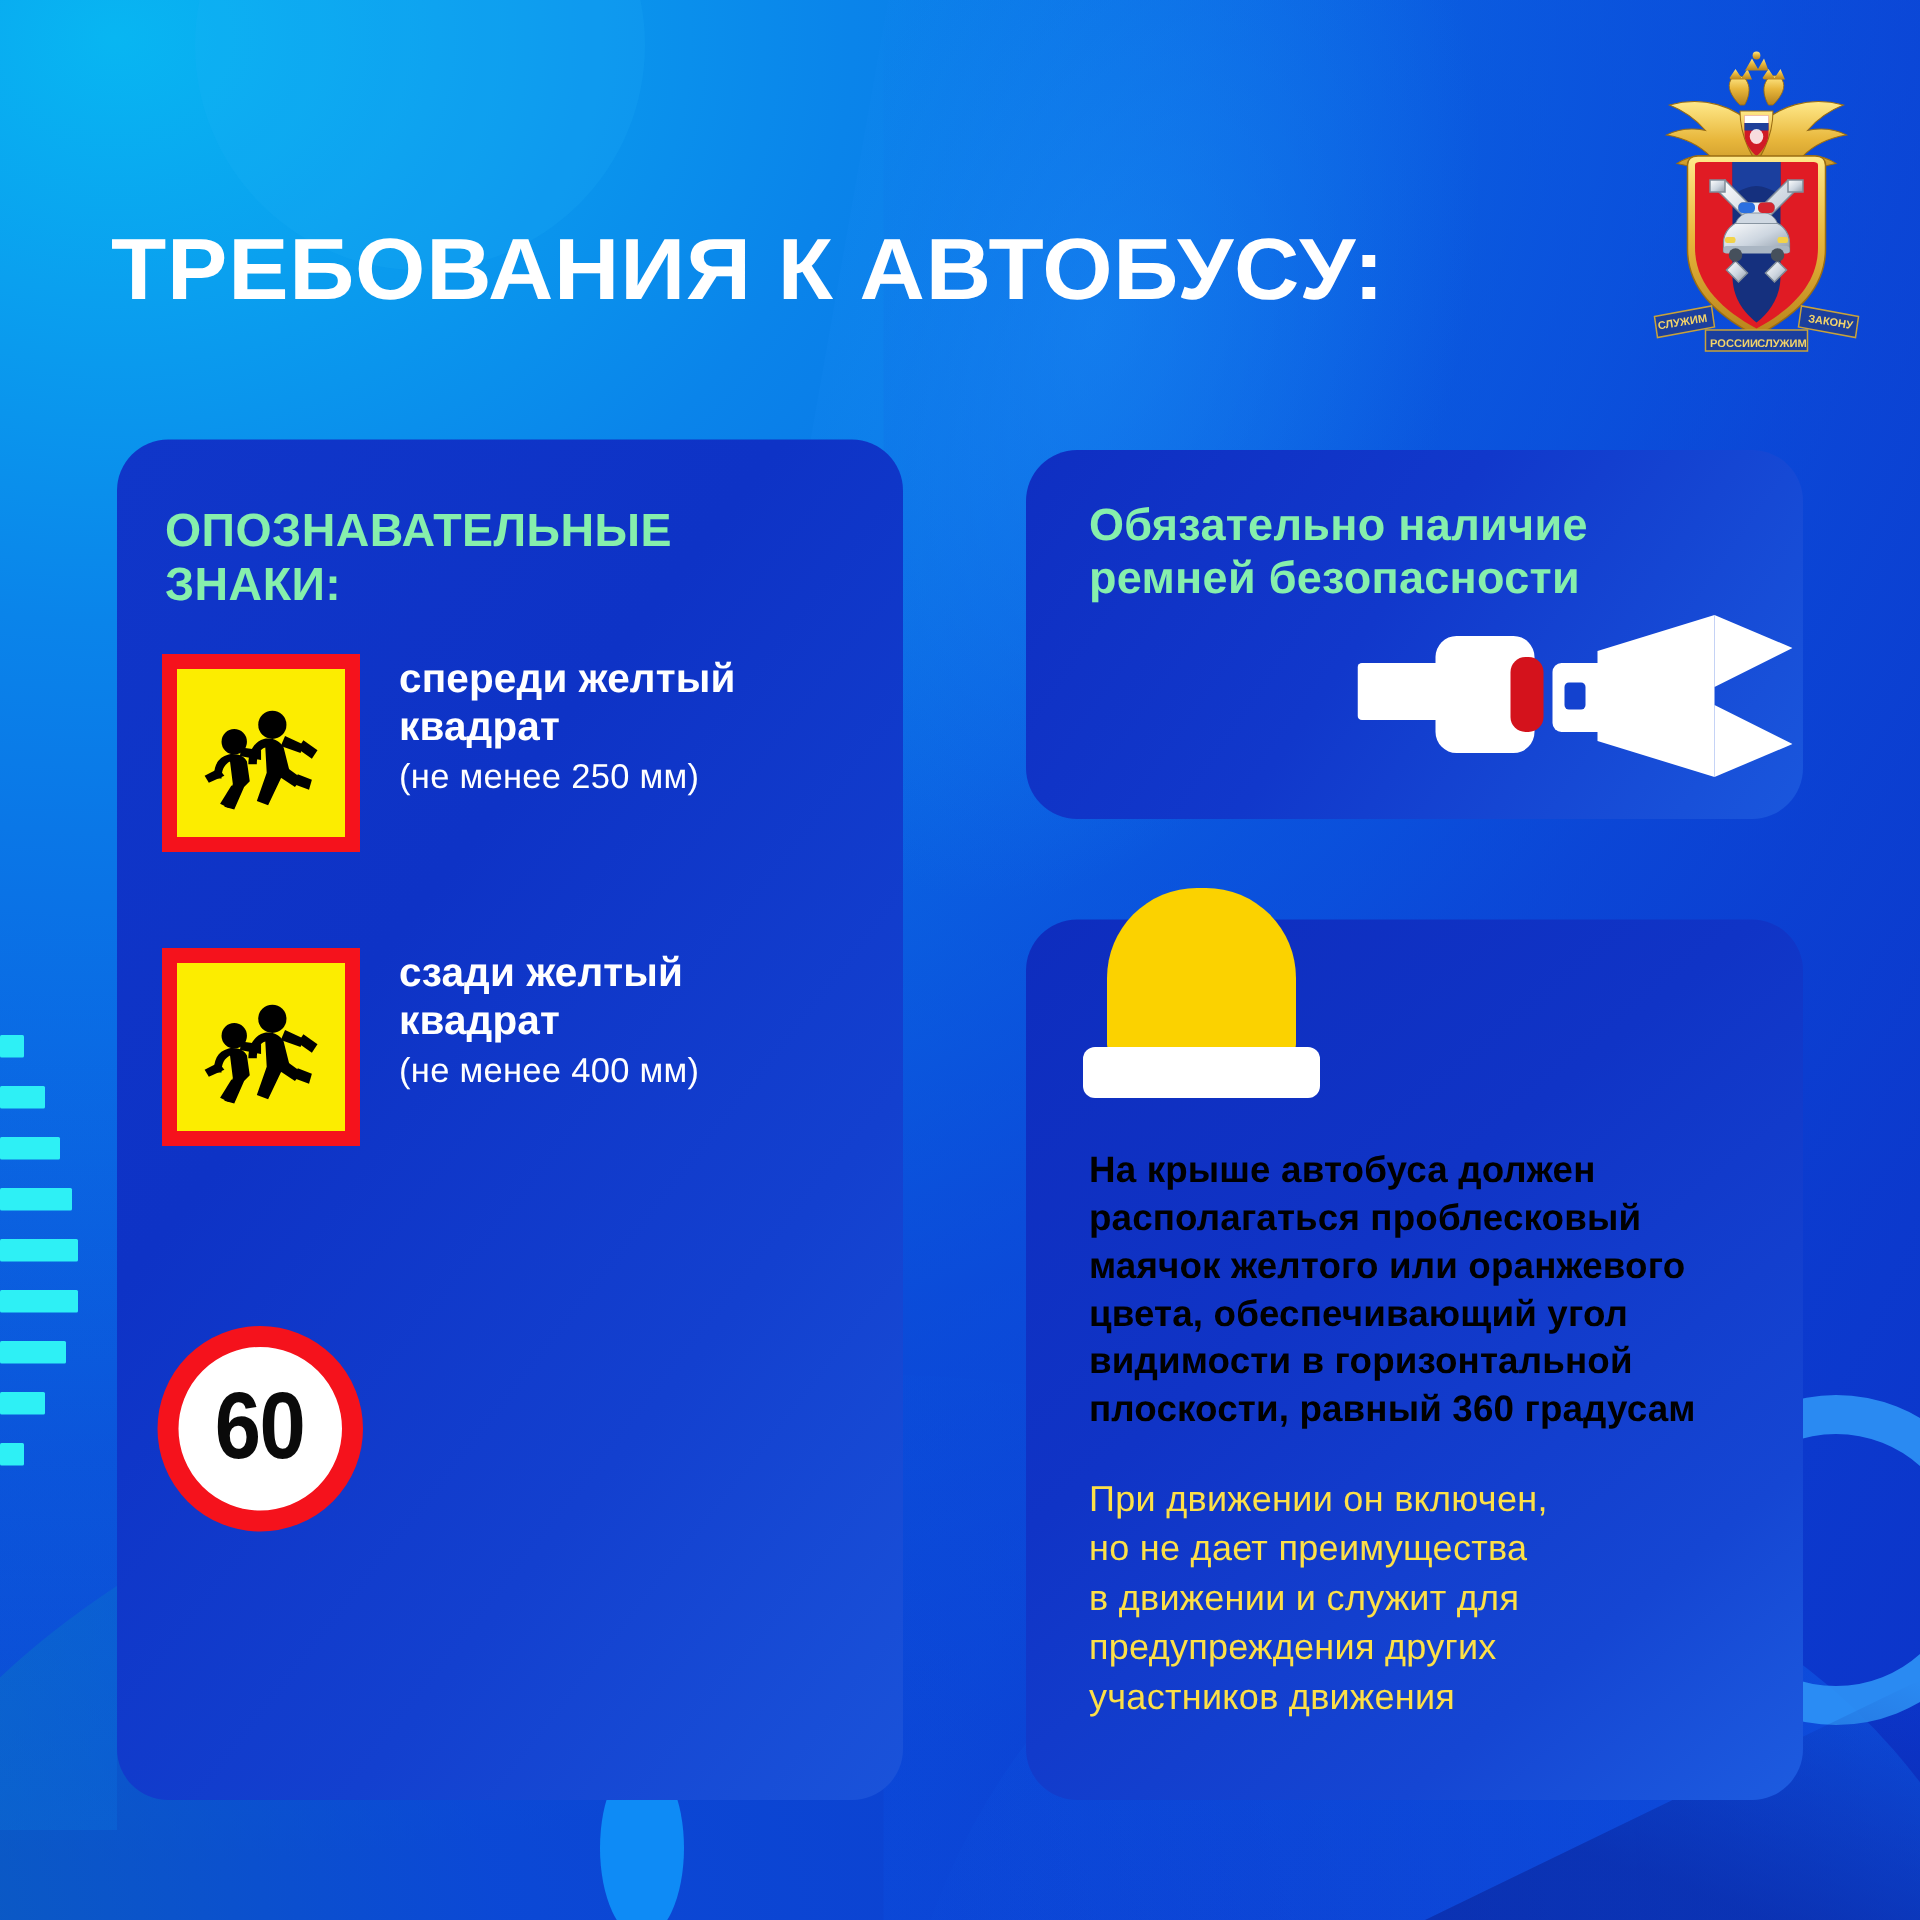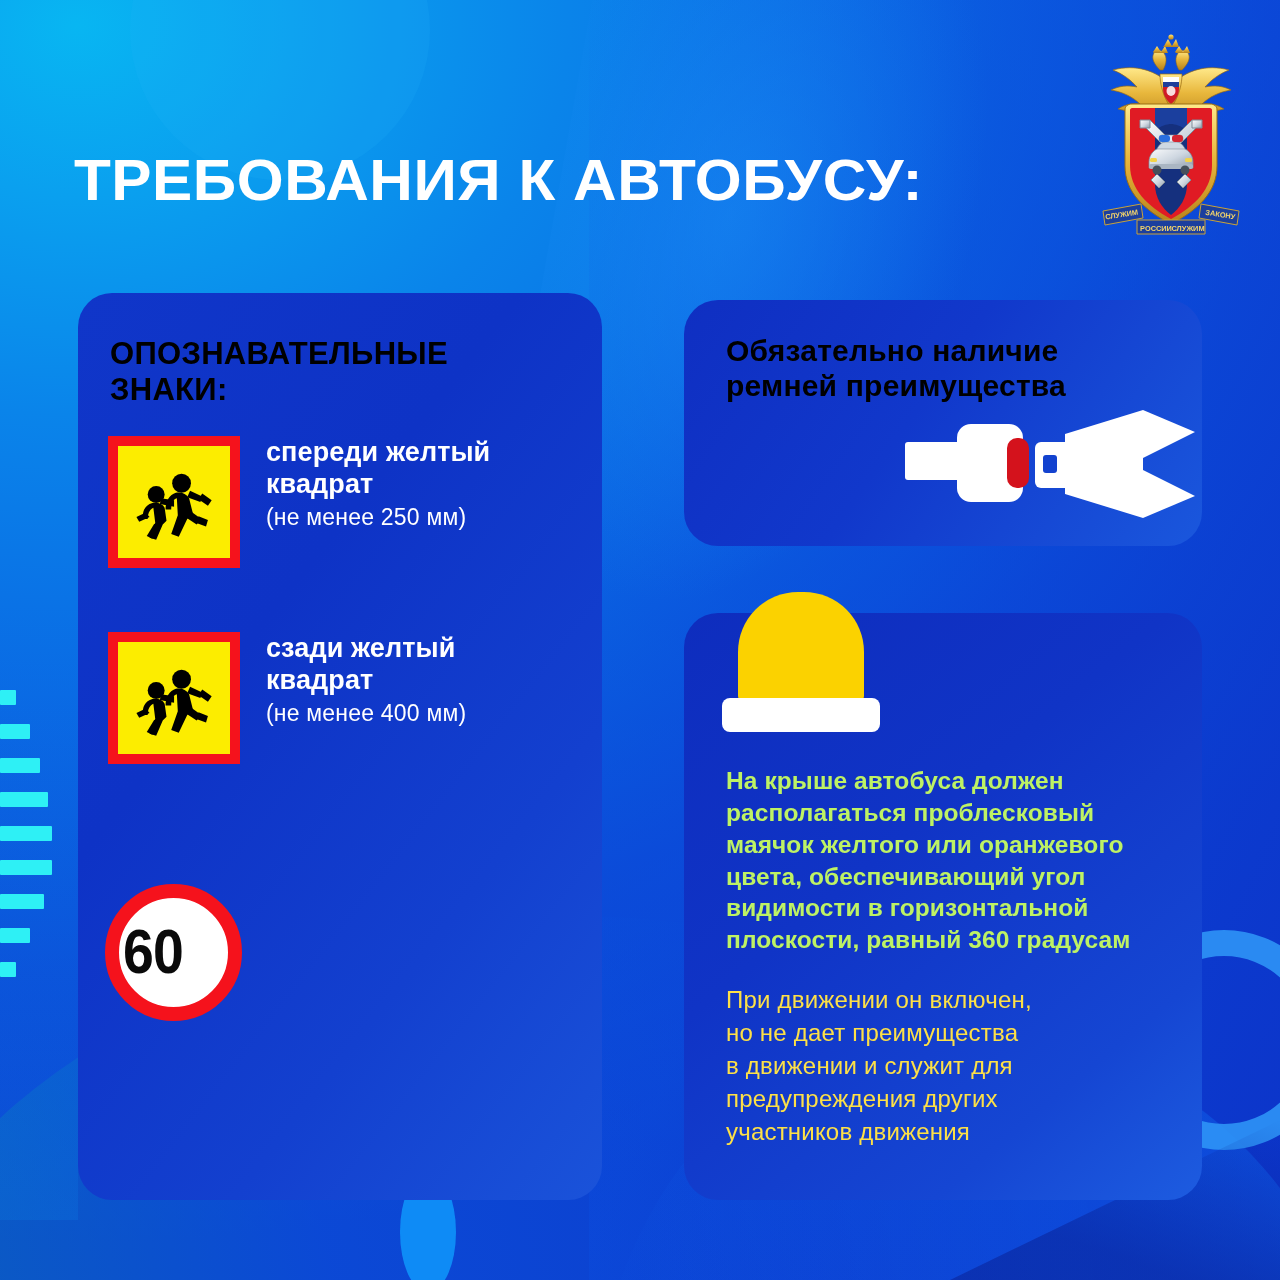--- a/index.html
+++ b/index.html
@@ -125,21 +125,21 @@
     left: 684px; top: 300px; width: 518px; height: 246px;
     background: linear-gradient(125deg, #0f2fc2 0%, #1138cb 45%, #1a57dd 100%);
   }
   .card-beacon {
     left: 684px; top: 613px; width: 518px; height: 587px;
     background: linear-gradient(140deg, #0e2dbe 0%, #1034c6 40%, #1546d3 78%, #1d5ce0 100%);
   }
 
   .card-heading {
     position: absolute;
-    color: #000000;
+    color: #86efac;
     font-weight: 700;
     line-height: 1.16;
     white-space: pre-line;
   }
   .left-heading { left: 110px; top: 336px; font-size: 31px; letter-spacing: .3px; }
   .belt-heading { left: 726px; top: 334px; font-size: 30px; letter-spacing: .2px; }
 
   
   .row { position: absolute; display: flex; align-items: flex-start; }
   .row-1 { left: 108px; top: 436px; }
@@ -168,21 +168,21 @@
     background: #fced00;
     display: flex; align-items: center; justify-content: center;
   }
   .school-sign svg { width: 84%; height: 84%; display: block; }
 
   
   .speed-sign {
     width: 137px; height: 137px; border-radius: 50%;
     background: #ffffff;
     border: 14px solid #f5121c;
-    display: flex; align-items: center; 
+    display: flex; align-items: center; justify-content: center;
     flex: none;
   }
   .speed-sign span {
     color: #0a0a0a;
     font-size: 63px;
     font-weight: 700;
     line-height: 1;
     transform: scaleX(.88) translateY(-1px);
     letter-spacing: -1px;
   }
@@ -198,21 +198,21 @@
     border-radius: 60px 60px 8px 8px;
   }
   .beacon .base {
     position: absolute; left: 0; top: 106px; width: 158px; height: 34px;
     background: #ffffff; border-radius: 8px;
   }
 
   
   .beacon-body {
     position: absolute; left: 726px; top: 765px; width: 470px;
-    color: #bef264; font-size: 24.5px; font-weight: 700;
+    color: #000000; font-size: 24.5px; font-weight: 700;
     line-height: 1.30; white-space: pre-line; letter-spacing: .1px;
   }
   .beacon-note {
     position: absolute; left: 726px; top: 983px; width: 470px;
     color: #fde047; font-size: 24px; font-weight: 400;
     line-height: 1.38; white-space: pre-line; letter-spacing: .2px;
   }
 </style>
 </head>
 <body>
@@ -382,21 +382,21 @@
   </div>
 
   <div class="row row-3">
     <div class="speed-sign">
       <span>60</span>
     </div>
   </div>
 
   <div class="card card-belt"></div>
   <div class="card-heading belt-heading">Обязательно наличие
-ремней преимущества</div>
+ремней безопасности</div>
 
   <div class="belt-icon">
     <svg viewBox="0 0 290 110" width="290" height="110" aria-hidden="true">
 
       <rect x="0" y="32" width="58" height="38" rx="3" fill="#ffffff"></rect>
 
       <rect x="52" y="14" width="66" height="78" rx="14" fill="#ffffff"></rect>
 
       <rect x="102" y="28" width="22" height="50" rx="10" fill="#d4121c"></rect>
 

